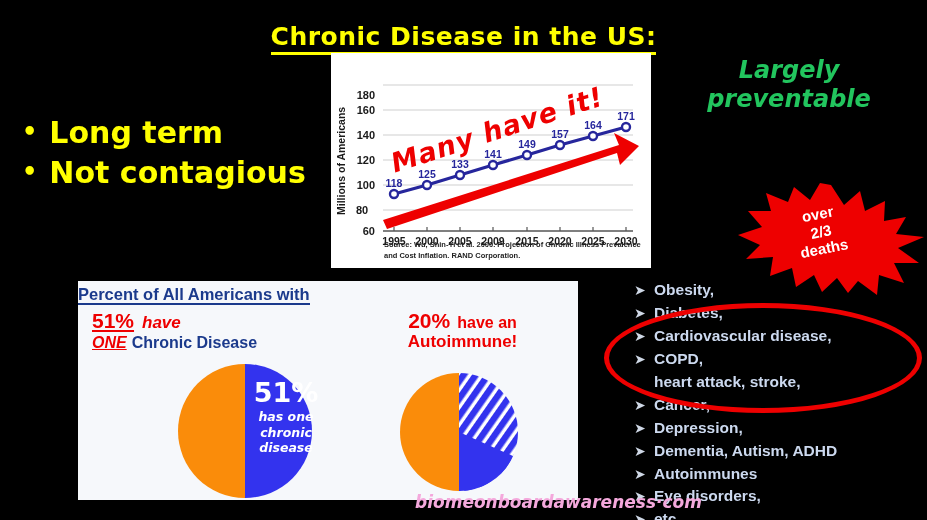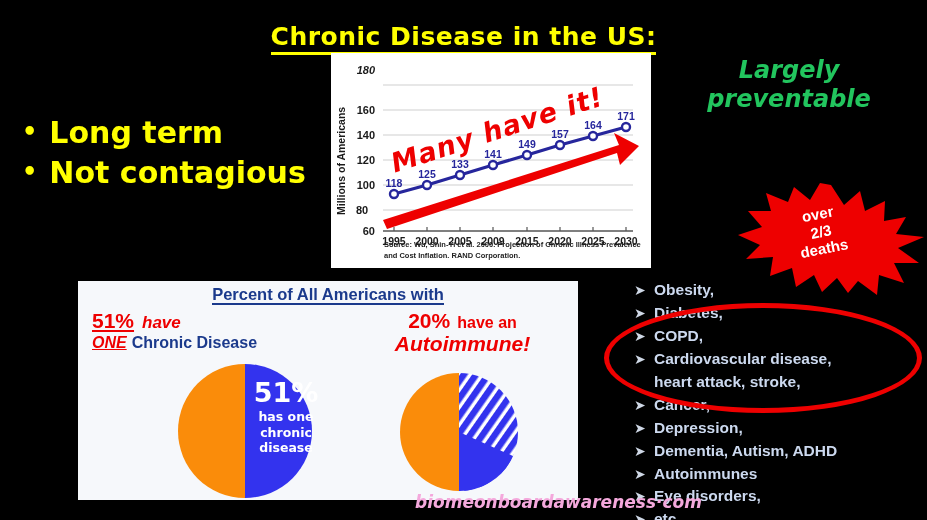--- a/index.html
+++ b/index.html
@@ -59,41 +59,41 @@
   #disease-list .row{display:block;white-space:nowrap;}
   #disease-list .arrow{display:inline-block;width:20px;color:#cfd8e6;
       font-size:14px;font-weight:normal;}
   #disease-list .cont{display:block;padding-left:20px;white-space:nowrap;}
   #ellipse{position:absolute;left:604px;top:283px;width:308px;height:100px;
       border:5px solid #ee0000;border-radius:50%;}
 
   
   #pie-panel{position:absolute;left:78px;top:261px;width:500px;height:219px;
       background:#f6f8fb;}
-  #pie-title{position:absolute;left:0;top:4px;width:500px;text-align:center;
+  #pie-title{position:absolute;left:0;top:4px;width:500px;
       color:#1b3a8c;font-size:16.5px;font-weight:bold;}
   #pie-title span{border-bottom:2px solid #1b3a8c;}
   .cap{position:absolute;}
   #cap-left{left:14px;top:28px;width:270px;}
   #cap-left .l1{font-size:21px;font-weight:bold;color:#ee0000;white-space:nowrap;}
   #cap-left .l1 .pct{text-decoration:underline;}
   #cap-left .l1 .have{font-style:italic;font-size:17px;margin-left:8px;}
   #cap-left .l2{font-size:16px;font-weight:bold;color:#1b3a8c;white-space:nowrap;margin-top:1px;}
   #cap-left .l2 .one{color:#ee0000;font-style:italic;text-decoration:underline;margin-right:5px;}
   #cap-right{left:272px;top:28px;width:225px;text-align:center;}
   #cap-right .l1{font-size:21px;font-weight:bold;color:#ee0000;white-space:nowrap;}
   #cap-right .l1 .have{font-size:16px;margin-left:7px;}
-  #cap-right .l2{font-size:21px;font-weight:bold;font-style:italic;color:#ee0000;margin-top:-1px;}
+  #cap-right .l2{font-size:17px;font-weight:bold;color:#ee0000;margin-top:-1px;}
   #pie1{position:absolute;left:100px;top:83px;}
   #pie2{position:absolute;left:322px;top:92px;}
   .pietxt{position:absolute;color:#fff;text-align:center;font-weight:bold;}
   #pie1-pct{left:172px;top:96px;width:72px;font-size:27px;
       font-family:"DejaVu Sans",sans-serif;}
   #pie1-sub{left:172px;top:128px;width:72px;font-size:12.5px;line-height:1.25;
-      font-family:"DejaVu Sans",sans-serif;}
+      font-family:"DejaVu Sans",sans-serif;font-style:italic;}
 
   
   #watermark{position:absolute;left:415px;top:472px;color:#f4a8dc;
       font-size:17px;font-style:italic;font-weight:bold;
       font-family:"DejaVu Sans",sans-serif;white-space:nowrap;}
 
   
   #footer{position:absolute;left:0;top:500px;width:927px;text-align:center;
       color:#e8e8f0;font-size:6.6px;font-weight:bold;white-space:nowrap;}
 </style>
@@ -150,21 +150,21 @@
         <circle cx="262" cy="83" r="4"></circle>
           <circle cx="295" cy="74" r="4"></circle>
       </g>
       <g>
         <path d="M 52 167 L 288 92 L 283 80 L 308 93 L 289 112 L 286 100 L 56 176 Z" fill="#ee0000"></path>
       </g>
     </svg>
 
     <div class="ylab">Millions of Americans</div>
 
-    <div class="ytick" style="left:18px;top:11px;font-style:italic;">180</div>
+    <div class="ytick" style="left:18px;top:36px;">180</div>
     <div class="ytick" style="left:18px;top:51px;">160</div>
     <div class="ytick" style="left:18px;top:76px;">140</div>
     <div class="ytick" style="left:18px;top:101px;">120</div>
     <div class="ytick" style="left:18px;top:126px;">100</div>
     <div class="ytick" style="left:18px;top:151px;text-align:center;">80</div>
     <div class="ytick" style="left:18px;top:172px;">60</div>
 
     <div class="xtick" style="left:46px;">1995</div>
     <div class="xtick" style="left:79px;">2000</div>
     <div class="xtick" style="left:112px;">2005</div>
@@ -183,22 +183,22 @@
     <div class="dlabel" style="left:249px;top:66px;">164</div>
     <div class="dlabel" style="left:282px;top:57px;">171</div>
 
     <div id="many-have-it">Many have it!</div>
     <div id="chart-source">Source: Wu, Shin-Yi et al. 2000.  Projection of Chronic Illness Prevalence and Cost Inflation.  RAND Corporation.</div>
   </div>
 
   <div id="disease-list">
     <span class="row"><span class="arrow">➤</span><span>Obesity,</span></span>
     <span class="row"><span class="arrow">➤</span><span>Diabetes,</span></span>
+    <span class="row"><span class="arrow">➤</span><span>Cardiovascular disease,</span></span>
     <span class="row"><span class="arrow">➤</span><span>COPD,</span></span>
-    <span class="row"><span class="arrow">➤</span><span>Cardiovascular disease,</span></span>
     <span class="cont">heart attack, stroke,</span>
     <span class="row"><span class="arrow">➤</span><span>Cancer,</span></span>
     <span class="row"><span class="arrow">➤</span><span>Depression,</span></span>
     <span class="row"><span class="arrow">➤</span><span>Dementia, Autism, ADHD</span></span>
     <span class="row"><span class="arrow">➤</span><span>Autoimmunes</span></span>
     <span class="row"><span class="arrow">➤</span><span>Eye disorders,</span></span>
     <span class="row"><span class="arrow">➤</span><span>etc...</span></span>
   </div>
   <div id="ellipse"></div>
 

